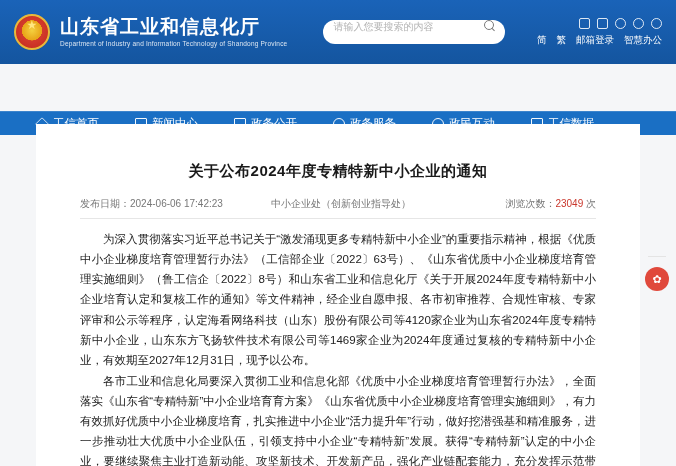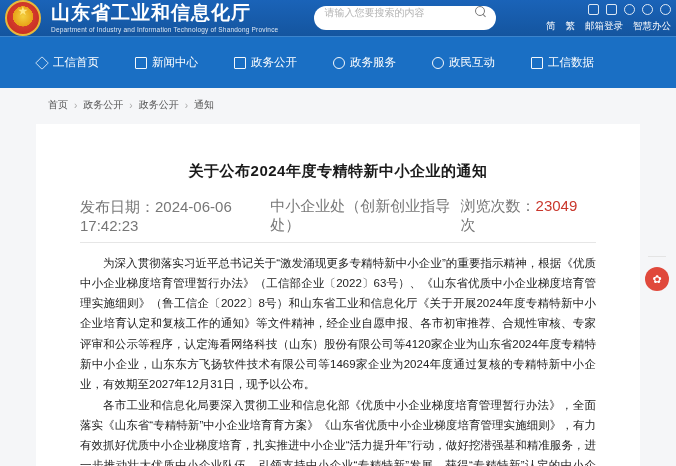--- a/index.html
+++ b/index.html
@@ -7,25 +7,25 @@
   body {
     width: 676px; height: 466px;
     font-family: "Liberation Sans", sans-serif;
     background: #f5f6f8;
     overflow: hidden;
     position: relative;
   }
 
   
   .site-header {
-    height: 36px;
+    height: 64px;
     background: linear-gradient(180deg, #1a63b8 0%, #14559f 100%);
     display: flex;
     align-items: center;
-    padding: 0 5px;
+    padding: 0 14px;
     position: relative;
   }
   .emblem {
     width: 36px; height: 36px;
     border-radius: 50%;
     background: radial-gradient(circle at 50% 45%, #f4d03f 0%, #e8a317 42%, #d33a2c 43%, #c0271c 100%);
     border: 2px solid #e8b93a;
     flex: 0 0 auto;
     position: relative;
   }
@@ -100,27 +100,28 @@
     display:inline-block;
     position: relative;
   }
   .hr-ico.wechat { border-radius:50%; }
   .hr-ico.person { border-radius:50%; border-color:rgba(255,255,255,.85); }
   .hr-row2 { display:flex; align-items:center; gap: 10px; font-size: 9.5px; }
   .hr-row2 span { white-space: nowrap; }
 
   
   .main-nav {
-    height: 52px;
+    height: 24px;
     background: #1a6fc4;
     border-top: 1px solid rgba(255,255,255,.15);
     display: flex;
     align-items: center;
     padding-left: 36px;
     gap: 36px;
+    margin-top: 47px;
   }
   .nav-item {
     color: #fff;
     font-size: 11.5px;
     display: flex;
     align-items: center;
     gap: 5px;
     white-space: nowrap;
     cursor: pointer;
   }
@@ -163,21 +164,21 @@
     font-size: 15px;
     font-weight: bold;
     color: #1a1a1a;
     margin-top: 16px;
     letter-spacing: .5px;
   }
   .doc-meta {
     margin-top: 16px;
     border-bottom: 1px solid #e6e6e6;
     padding-bottom: 7px;
-    font-size: 15px;
+    font-size: 10px;
     color: #777;
     display: flex;
     align-items: center;
   }
   .meta-left { width: 37%; }
   .meta-mid { width: 37%; }
   .meta-right { margin-left: auto; }
   .meta-count { color: #c9372c; }
 
   .doc-body {

